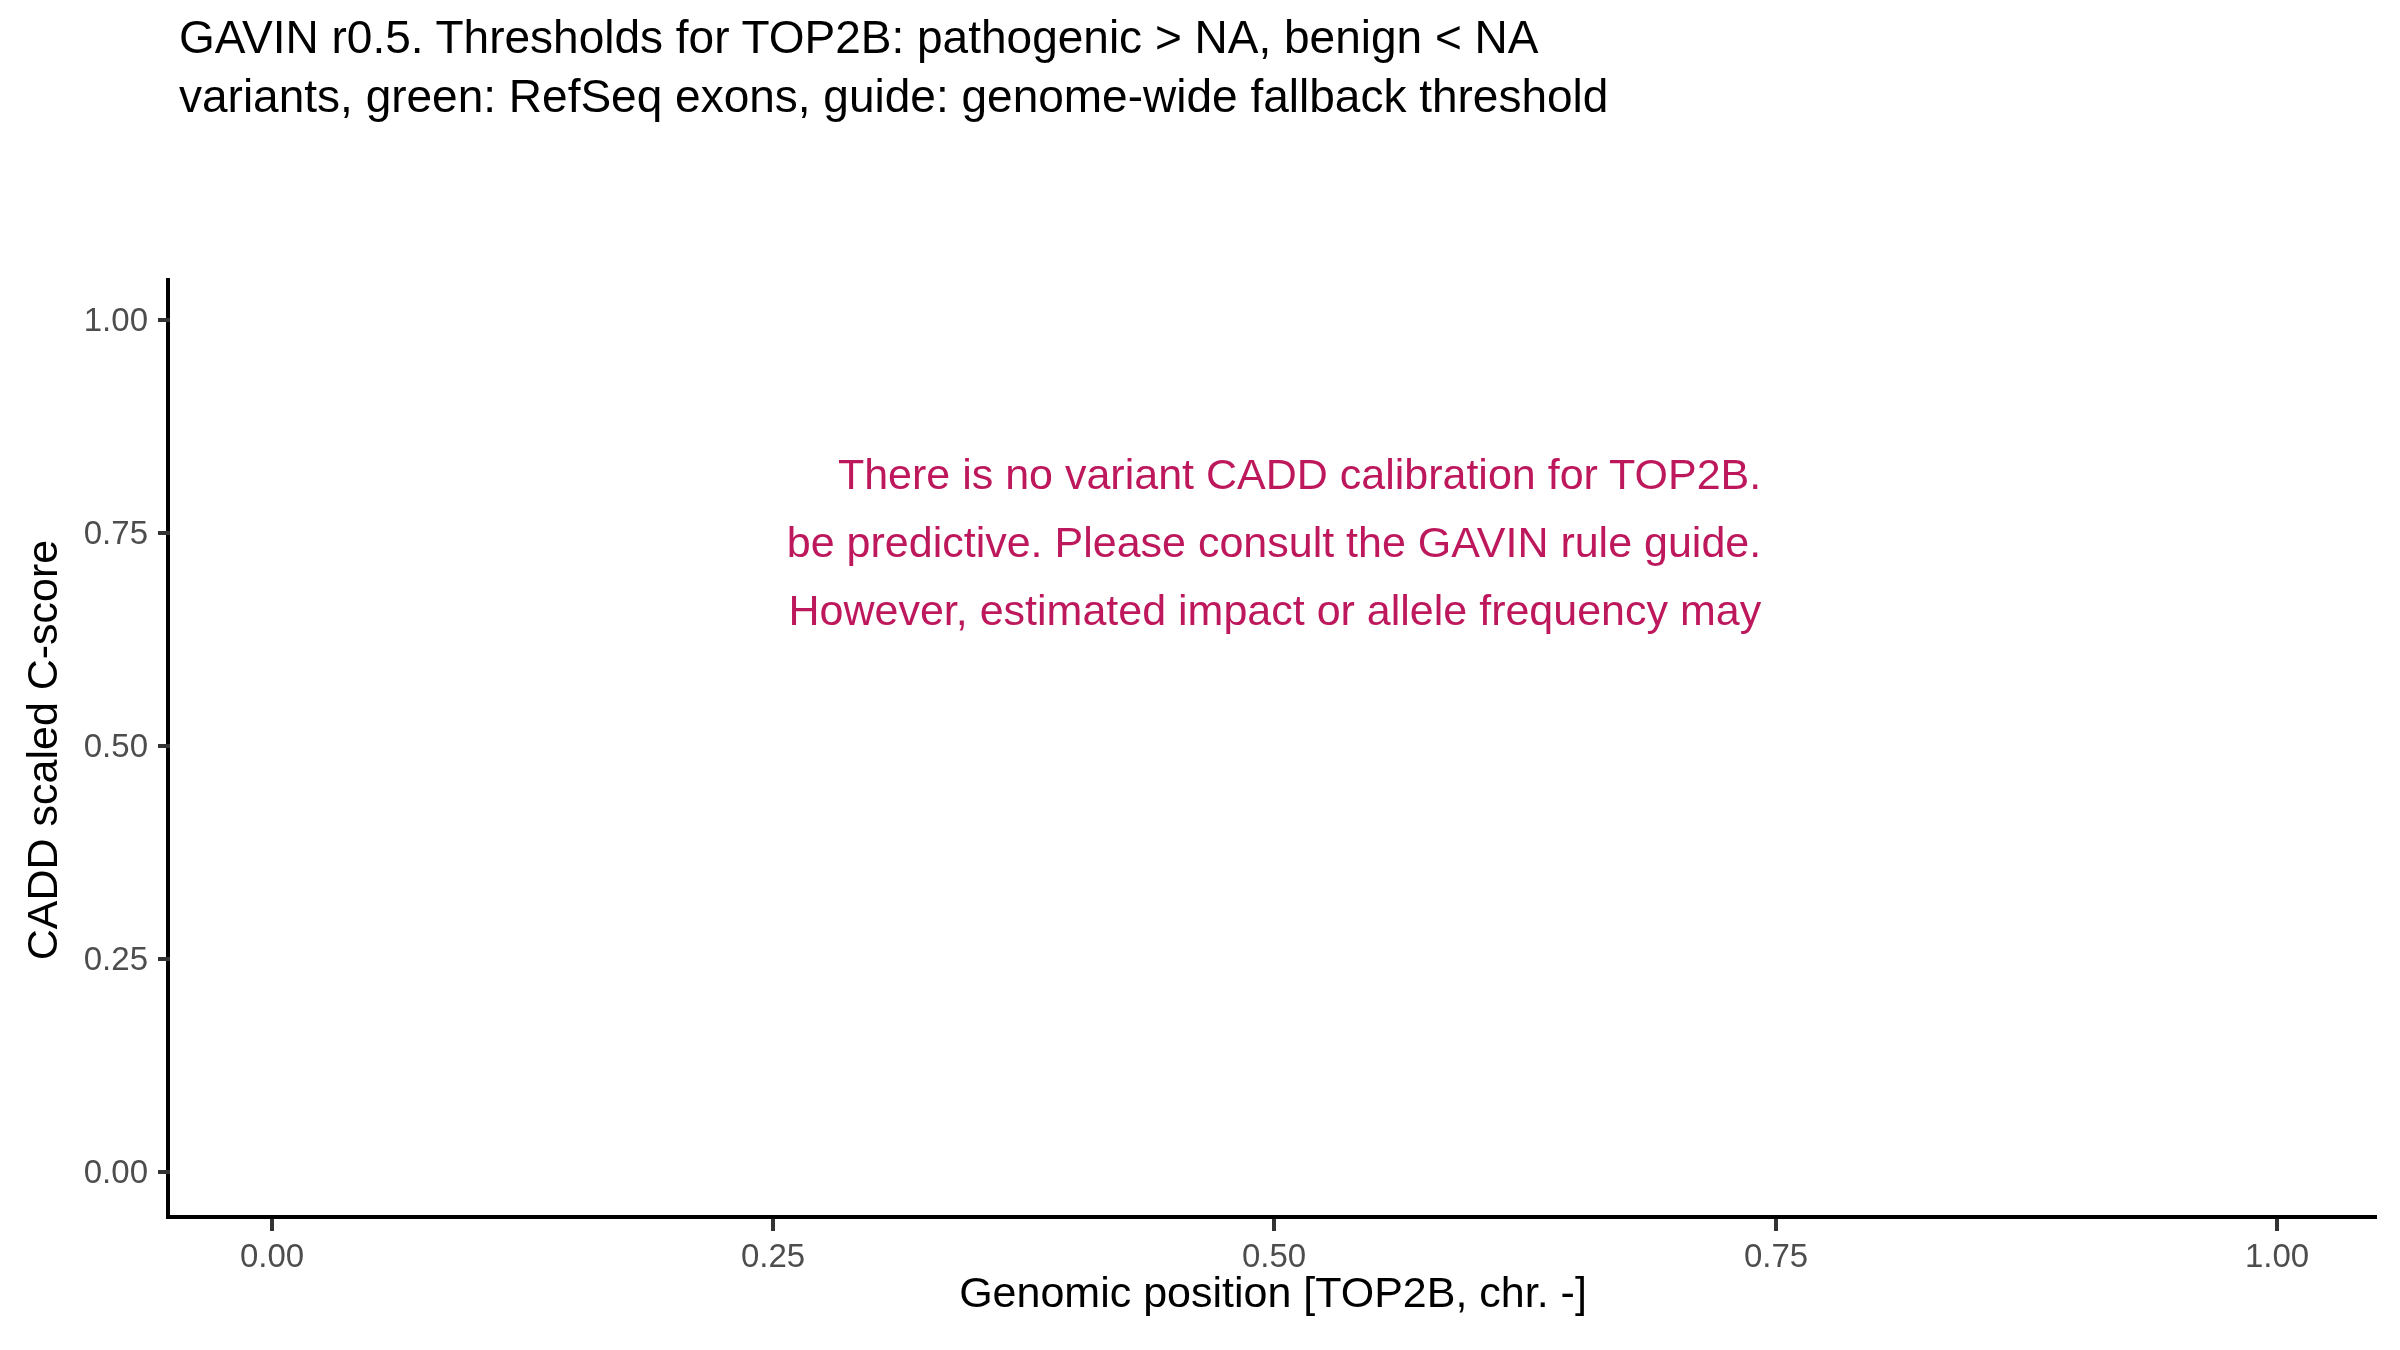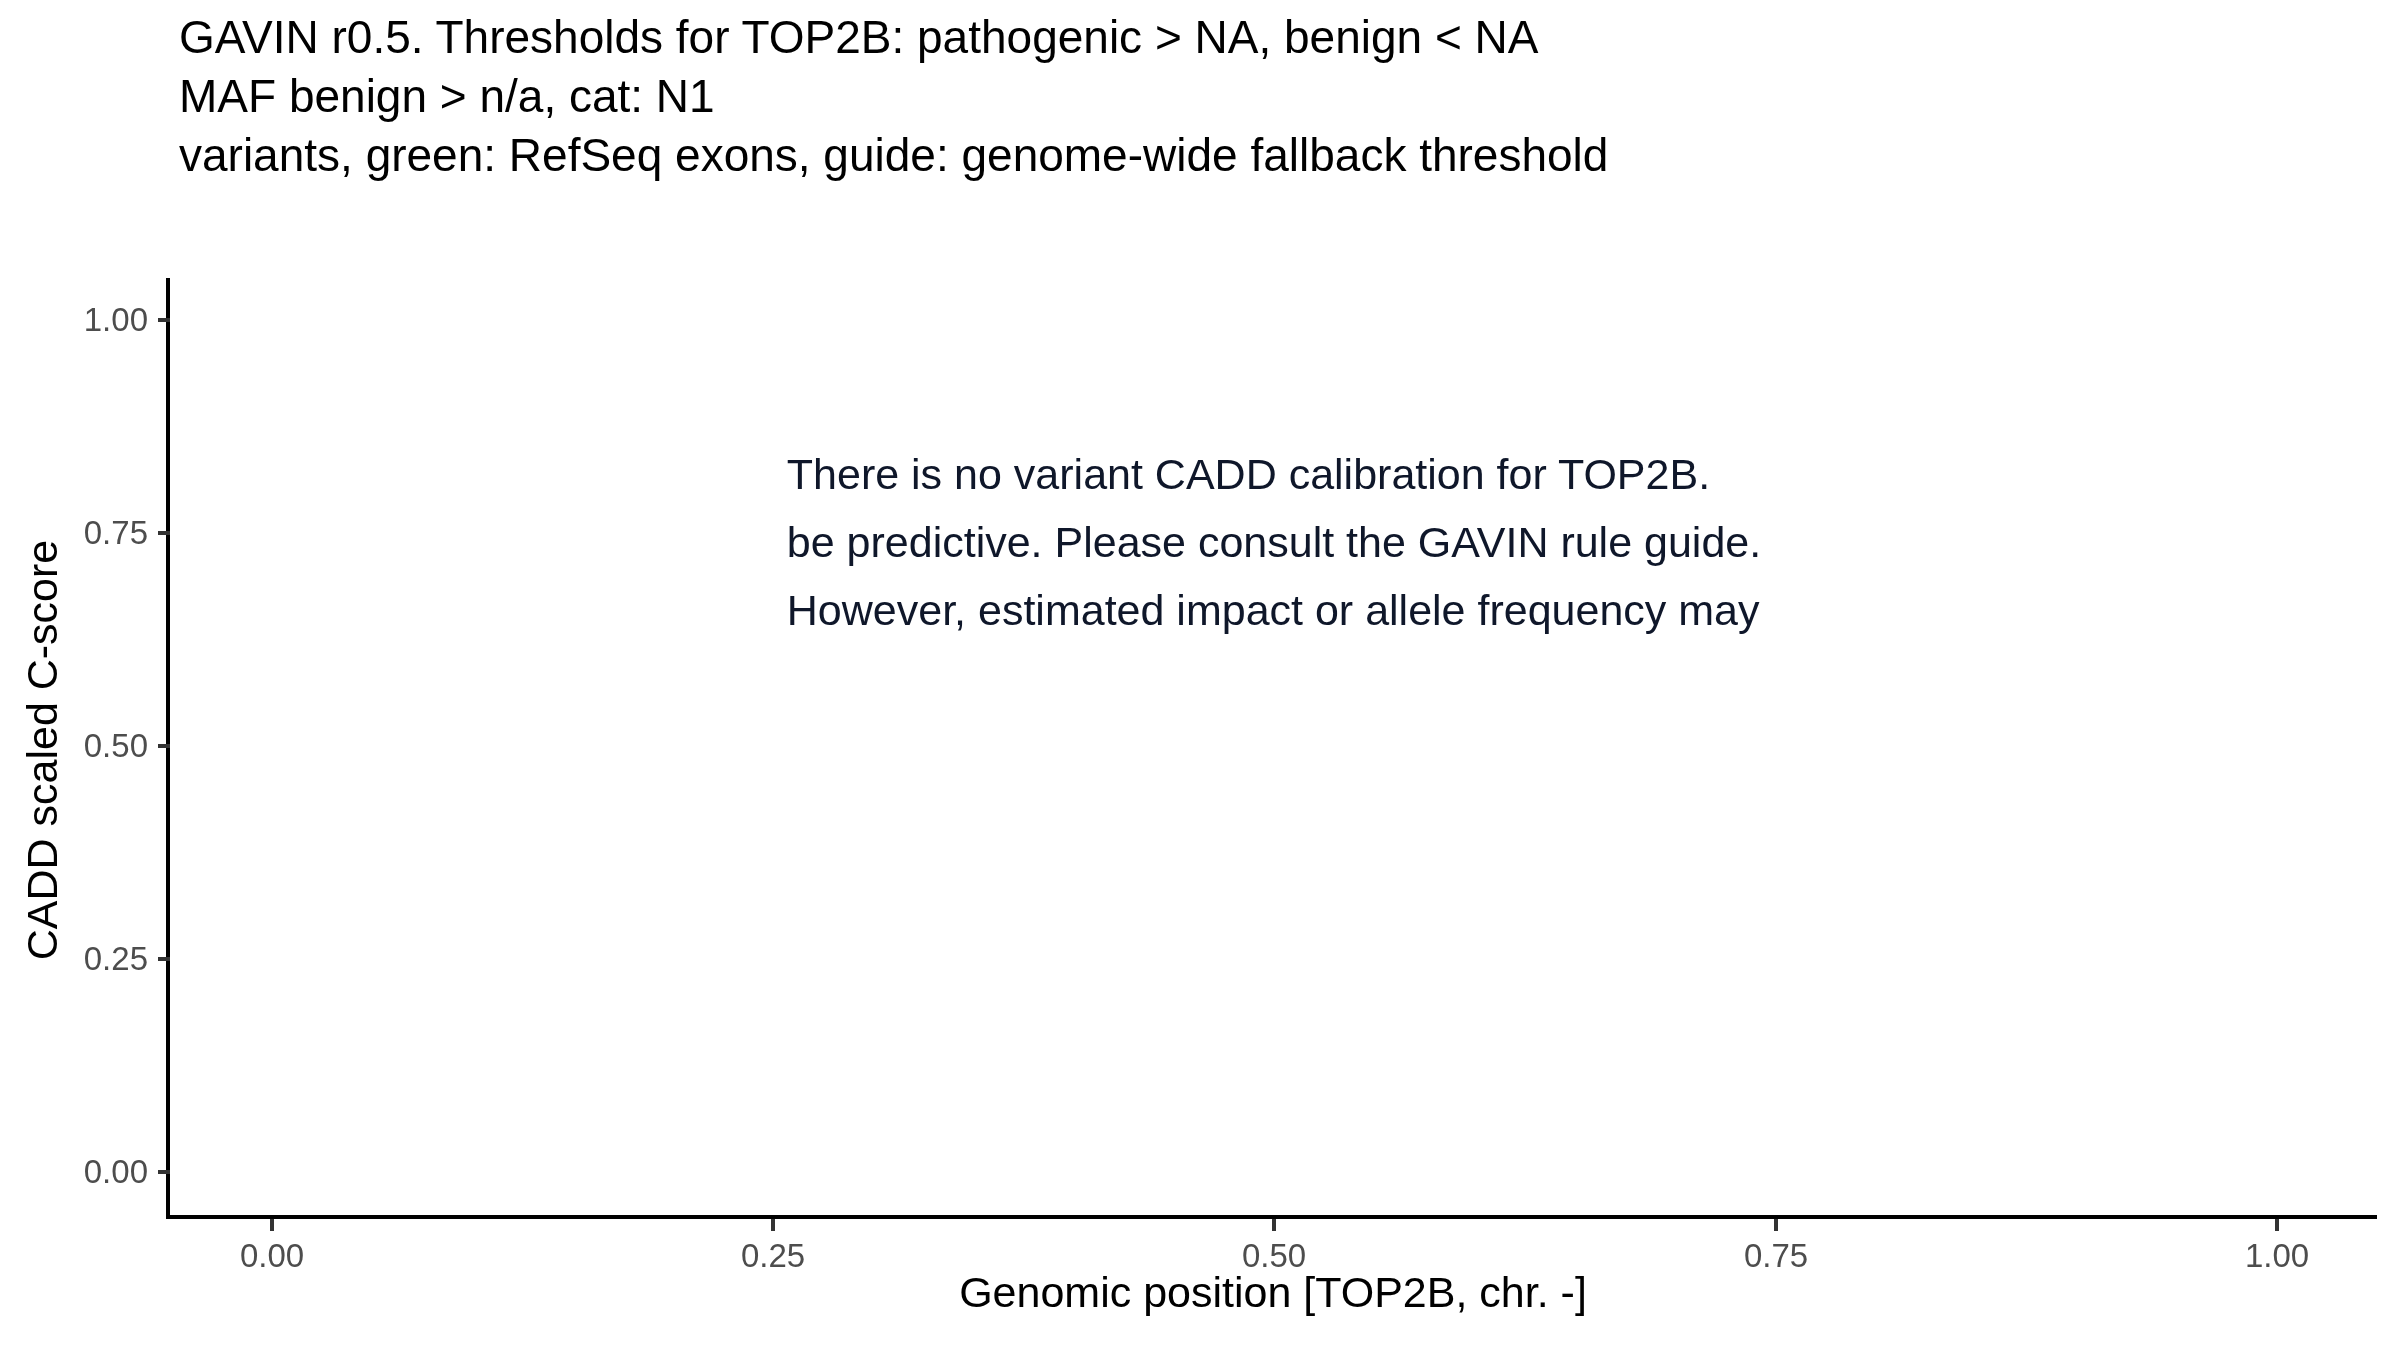--- a/index.html
+++ b/index.html
@@ -30,24 +30,24 @@
     box-sizing: border-box;
     border-left: 4px solid #000000;
     border-bottom: 4px solid #000000;
     background: #ffffff;
   }
   .annotation {
     position: absolute;
     left: 1274px;
     top: 542px;
     transform: translate(-50%, -50%);
-    text-align: left;
+    text-align: right;
     font-size: 43px;
     line-height: 68px;
-    color: #0f172a;
+    color: #be185d;
     white-space: nowrap;
   }
   .xtick-mark {
     position: absolute;
     width: 4px;
     height: 12px;
     background: #333333;
     top: 1219px;
   }
   .ytick-mark {
@@ -96,21 +96,20 @@
     white-space: nowrap;
   }
 </style>
 </head>
 <body>
 
 <div class="figure">
 
   <div class="chart-title">
     <div>GAVIN r0.5. Thresholds for TOP2B: pathogenic &gt; NA, benign &lt; NA</div>
-    <div>MAF benign &gt; n/a, cat: N1</div>
     <div>variants, green: RefSeq exons, guide: genome-wide fallback threshold</div>
   </div>
 
   <div class="panel"></div>
 
   <div class="annotation">
     <div>There is no variant CADD calibration for TOP2B.</div>
     <div>be predictive. Please consult the GAVIN rule guide.</div>
     <div>However, estimated impact or allele frequency may</div>
   </div>

